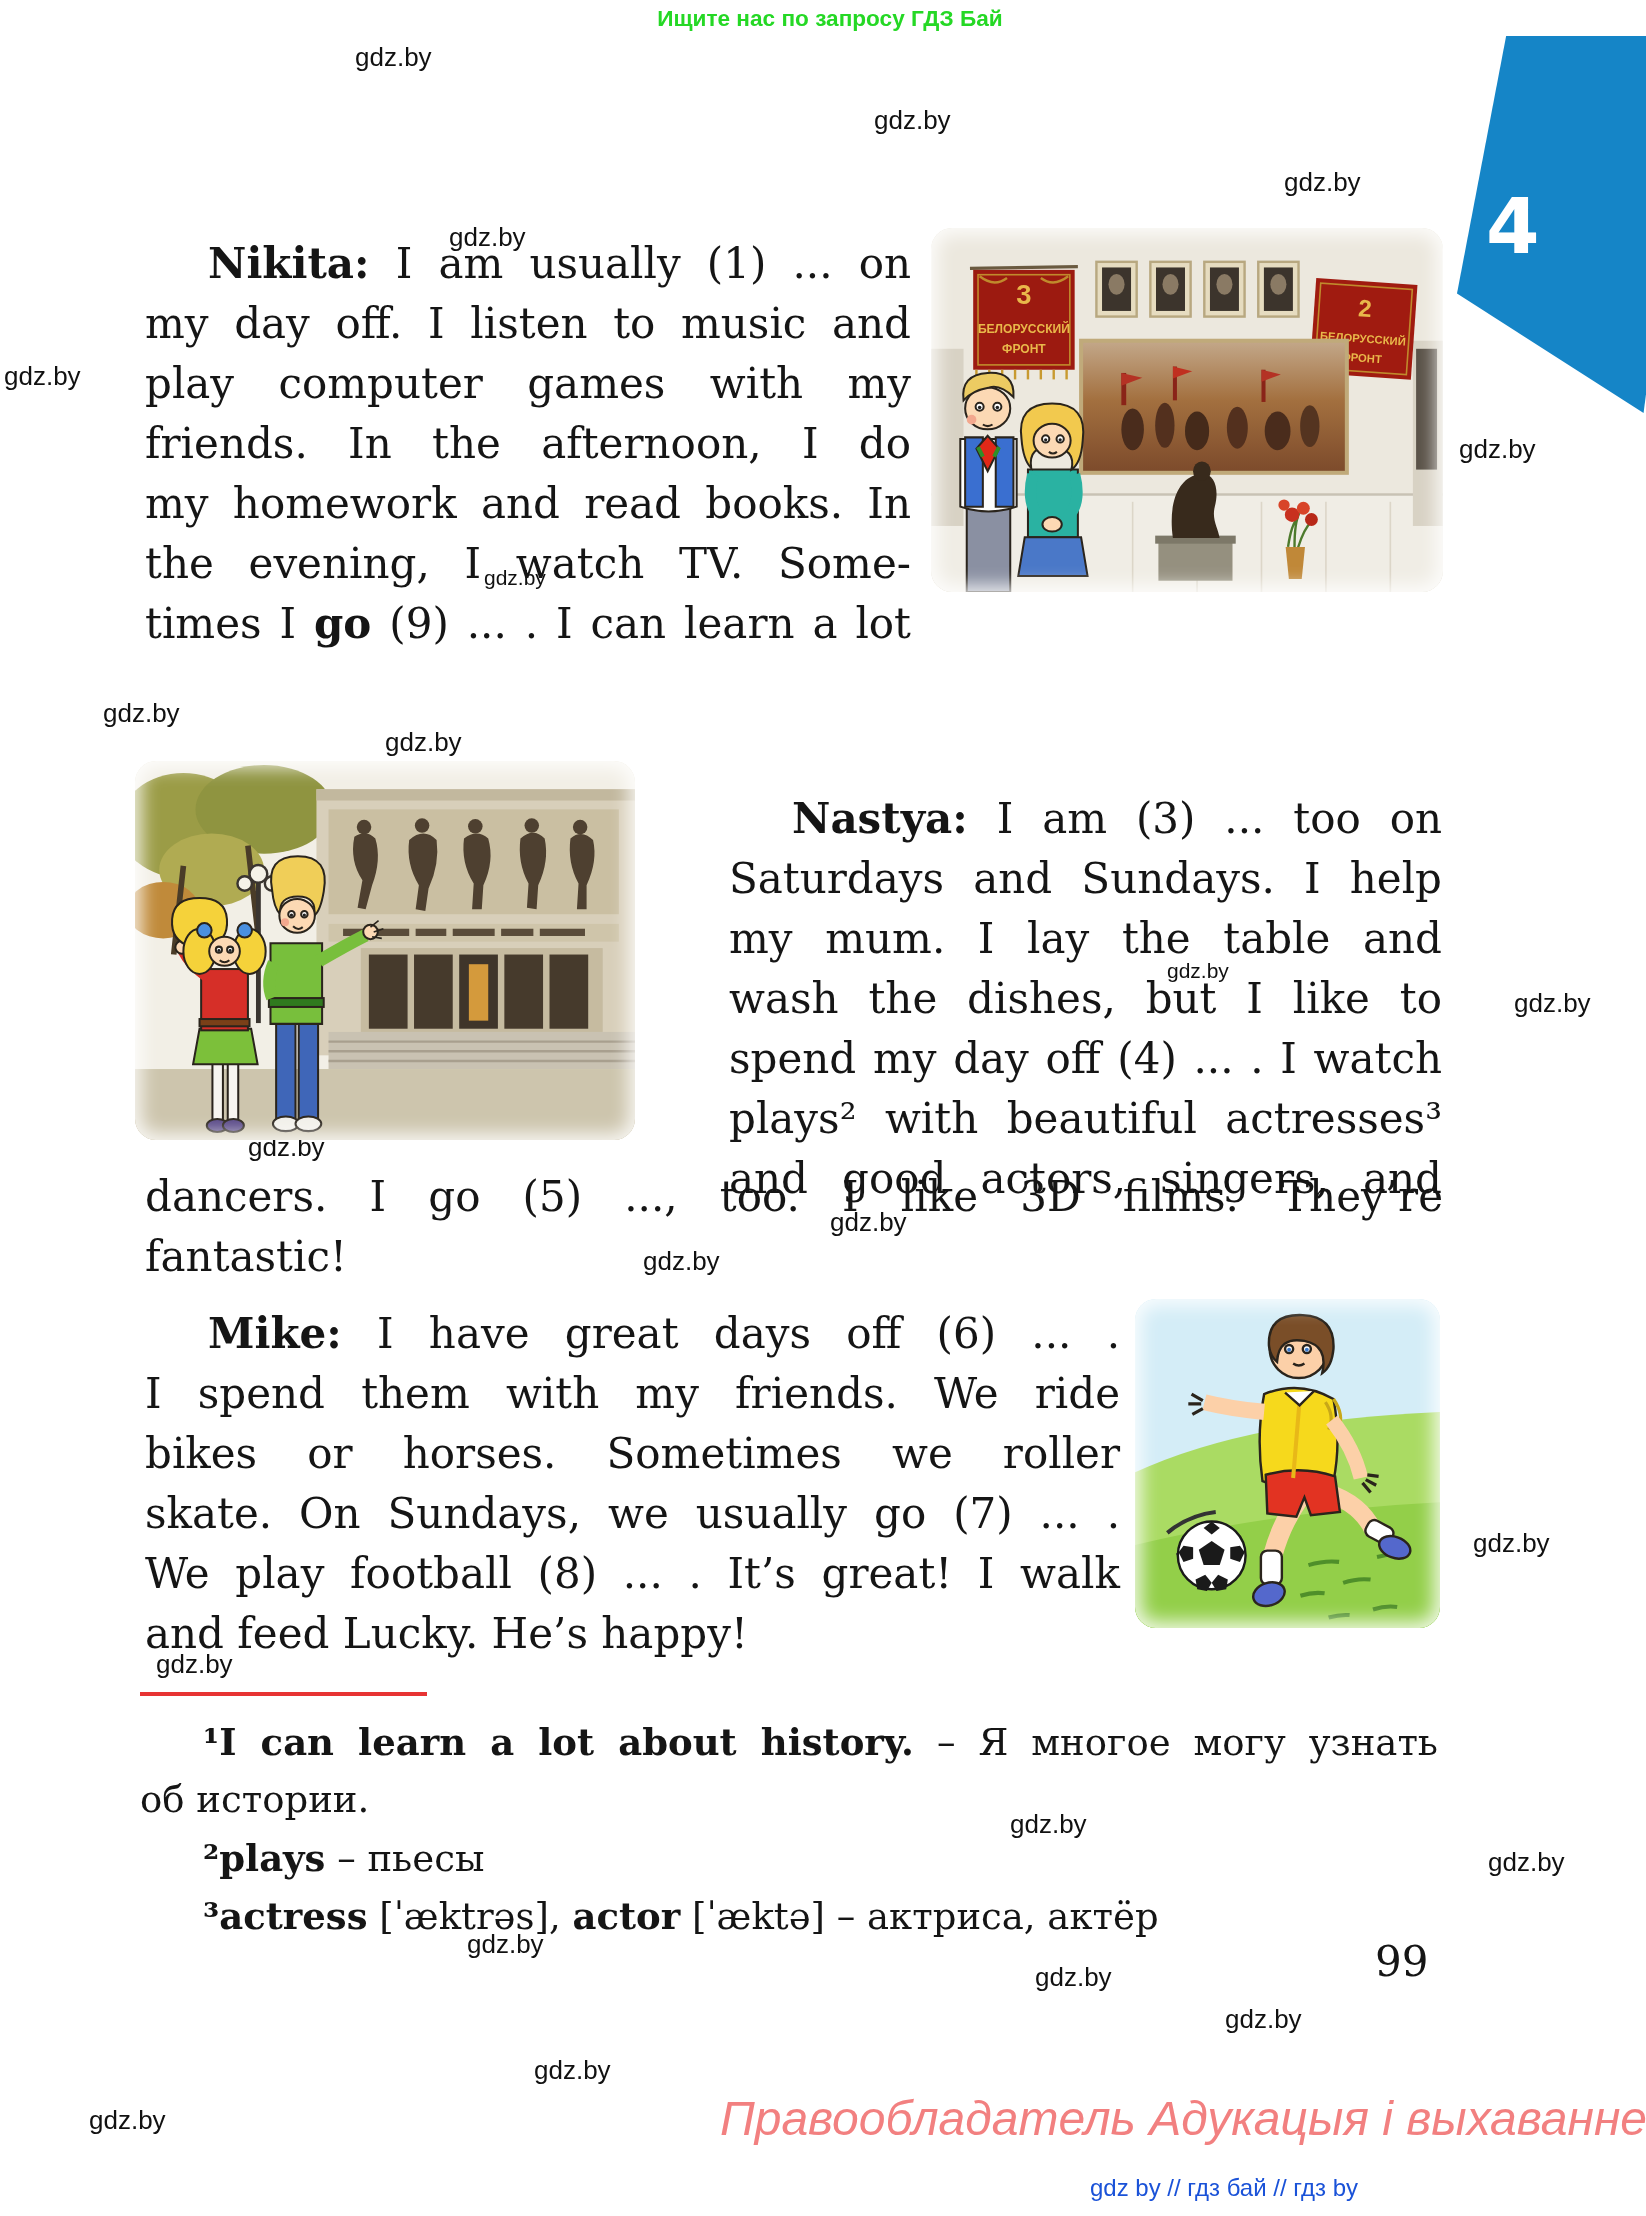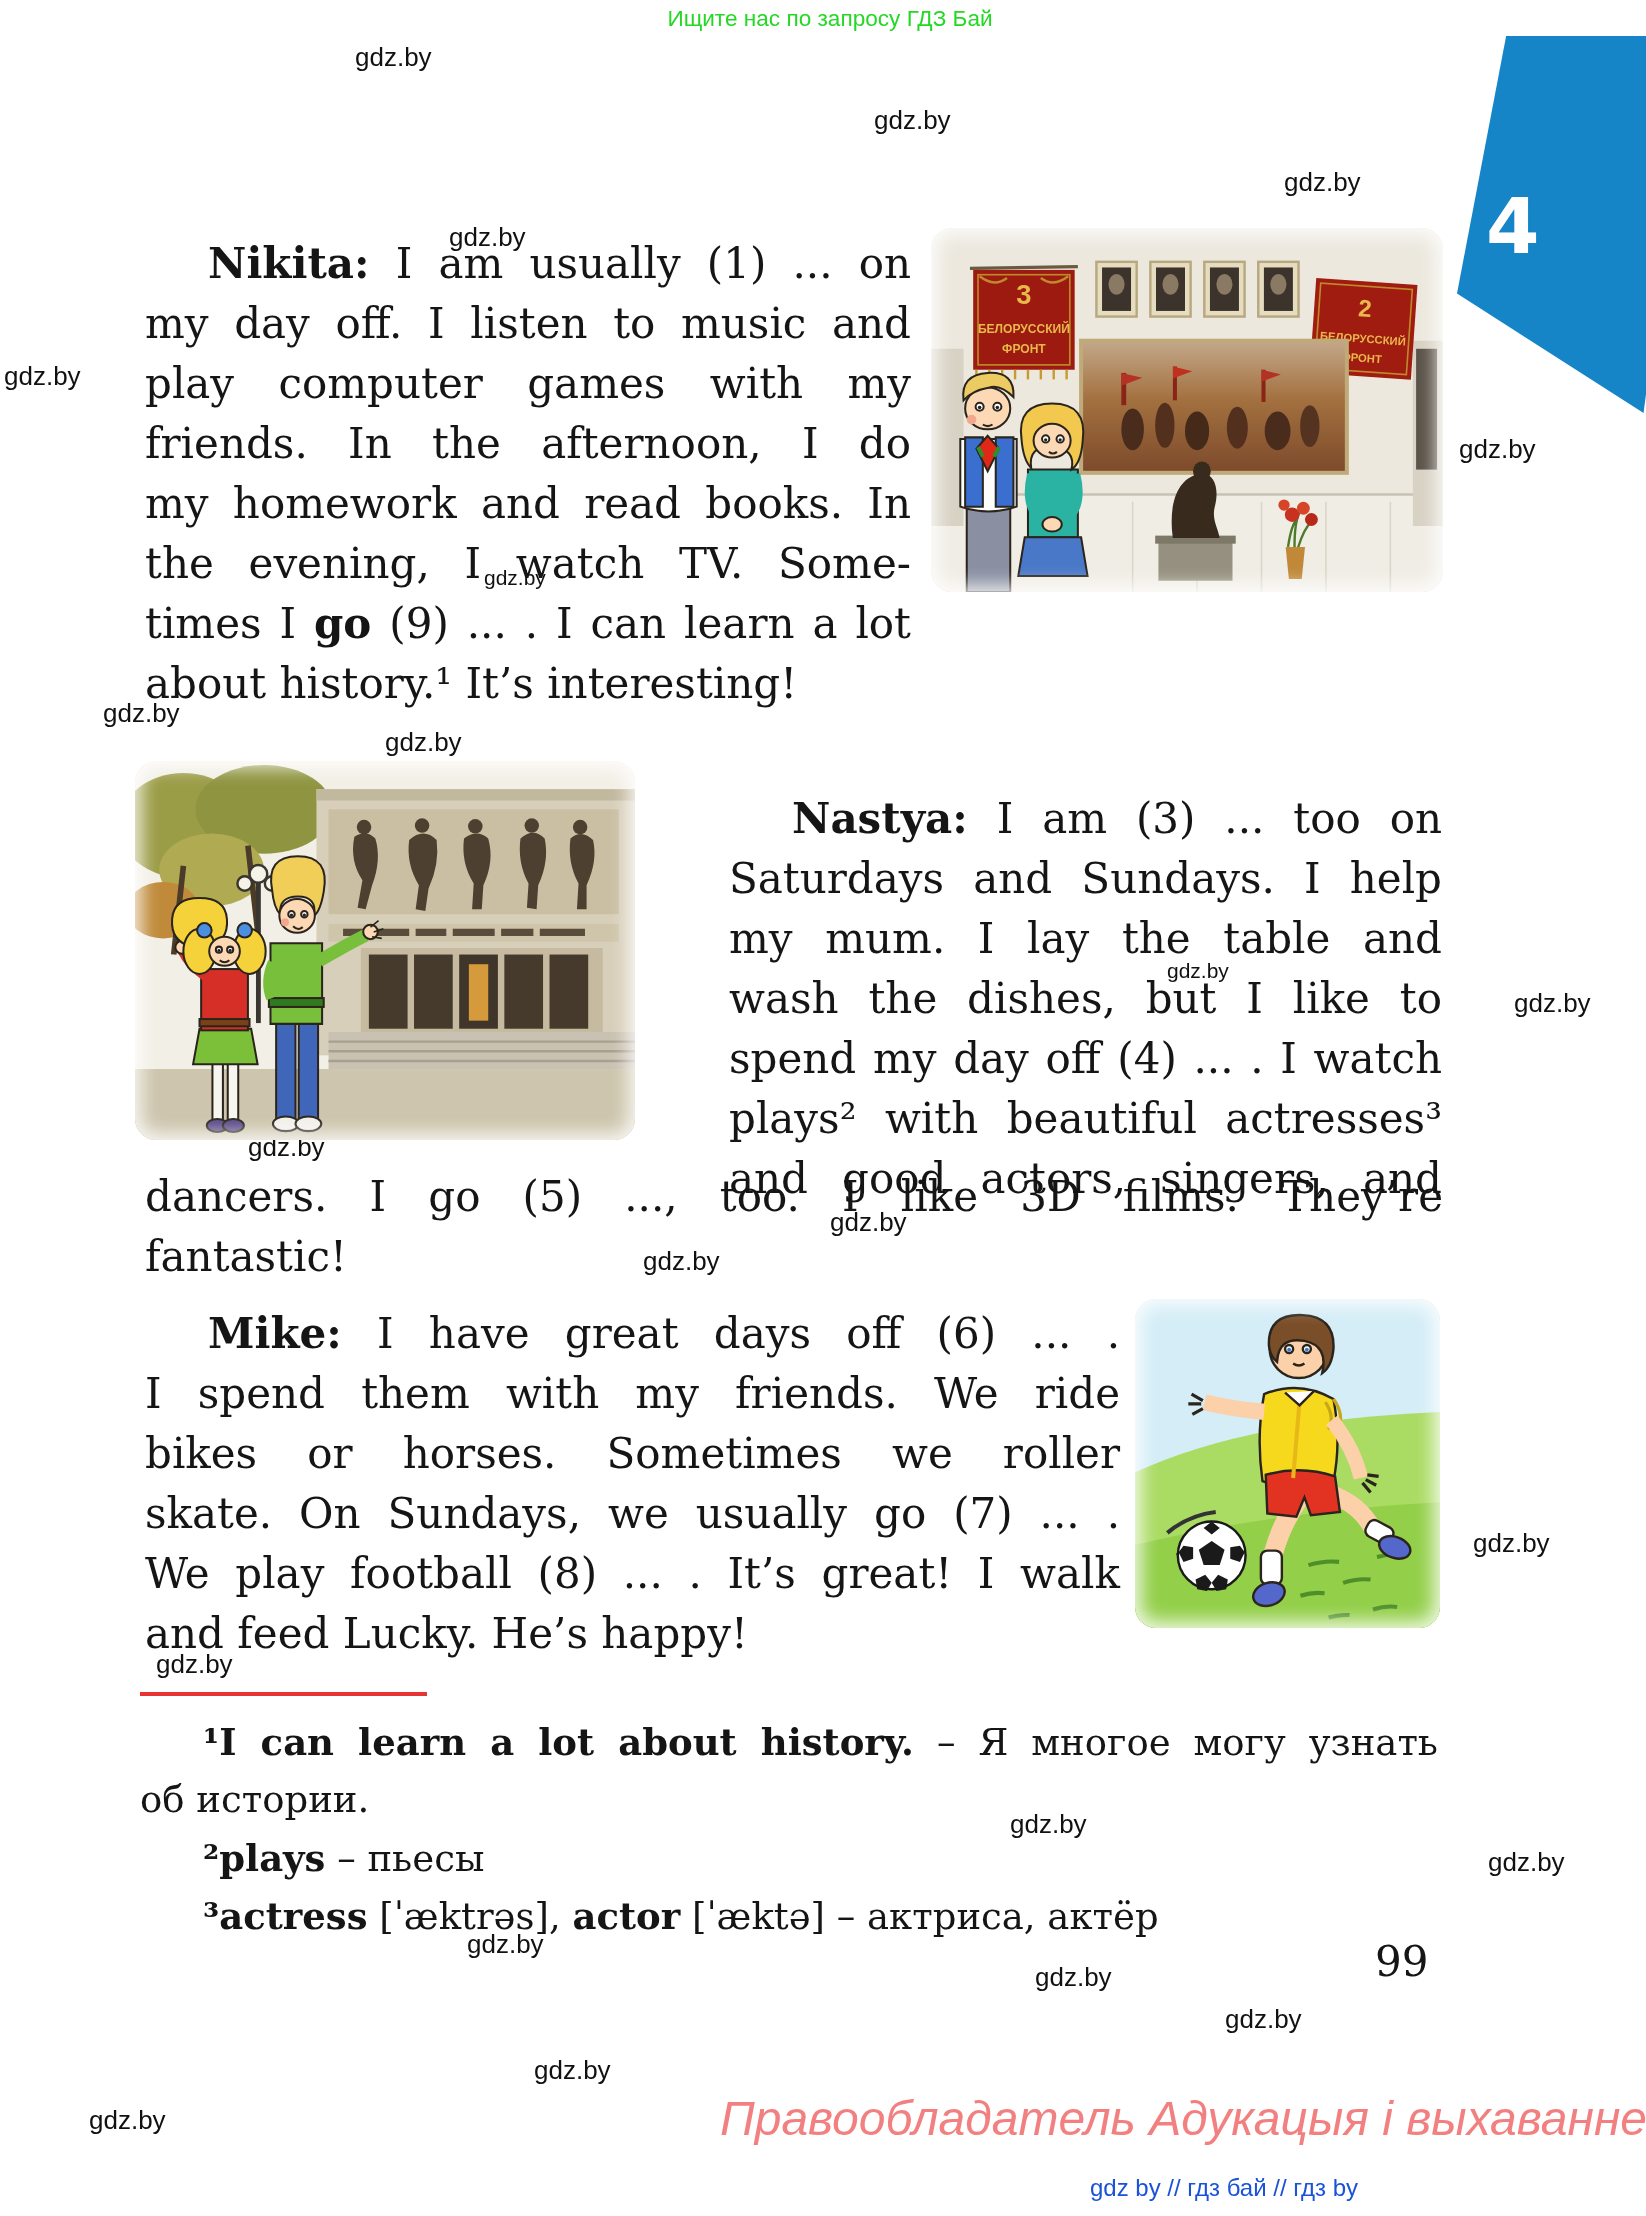--- a/index.html
+++ b/index.html
@@ -1,20 +1,20 @@
 <!DOCTYPE html>
 <html style="font-size:13px"><head>
 <meta charset="utf-8">
 <style>
   html,body{margin:0;padding:0;background:#777;}
   .page{position:relative;width:1647px;height:2216px;background:#ffffff;overflow:hidden;
         font-family:"DejaVu Serif","Liberation Serif",serif;color:#151515;}
   
   .promo{position:absolute;left:145px;top:6.4px;width:1370px;text-align:center;
-         font-family:"Liberation Sans",sans-serif;font-size:22.6px;color:#25d825;}
+         font-family:"Liberation Sans",sans-serif;font-size:22.6px;color:#25d825;font-weight:bold;}
   
   .unit-tab{position:absolute;left:1457px;top:36px;width:189px;height:377px;background:#1585c7;
             clip-path:polygon(26% 0,100% 0,100% 95%,98.7% 100%,0 68.3%);}
   .unit-num{position:absolute;left:29px;top:152px;font-family:"DejaVu Sans","Liberation Sans",sans-serif;
             font-weight:bold;font-size:77px;color:#ffffff;line-height:1;}
   
   .wm{position:absolute;font-family:"Liberation Sans",sans-serif;color:#111;white-space:nowrap;}
   
   .tblock{position:absolute;}
   .tline{height:60px;line-height:60px;font-size:42px;text-align:justify;text-align-last:justify;
@@ -75,21 +75,20 @@
     </div>
 
   <div class="tblock" style="left:145px;top:234px;width:766px;">
     <div class="tline ind"><span class="b">Nikita:</span><span> I am usually (1) ... on</span></div>
     <div class="tline">my day off. I listen to music and</div>
     <div class="tline">play computer games with my</div>
     <div class="tline">friends. In the afternoon, I do</div>
     <div class="tline">my homework and read books. In</div>
     <div class="tline">the evening, I watch TV. Some-</div>
     <div class="tline"><span>times I </span><span class="b">go</span><span> (9) ... . I can learn a lot</span></div>
-    <div class="tline last">about history.¹ It’s interesting!</div>
   </div>
 
   <div class="photo" style="left:931px;top:228px;width:512px;height:364px;">
     <svg width="512" height="364" viewBox="0 0 635 452">
       <defs>
         <linearGradient id="pg" x1="0" y1="0" x2="0" y2="1">
           <stop offset="0" stop-color="#c3a88a"></stop>
             <stop offset="0.45" stop-color="#a3703f"></stop>
             <stop offset="1" stop-color="#7c4a2b"></stop>
         </linearGradient>

